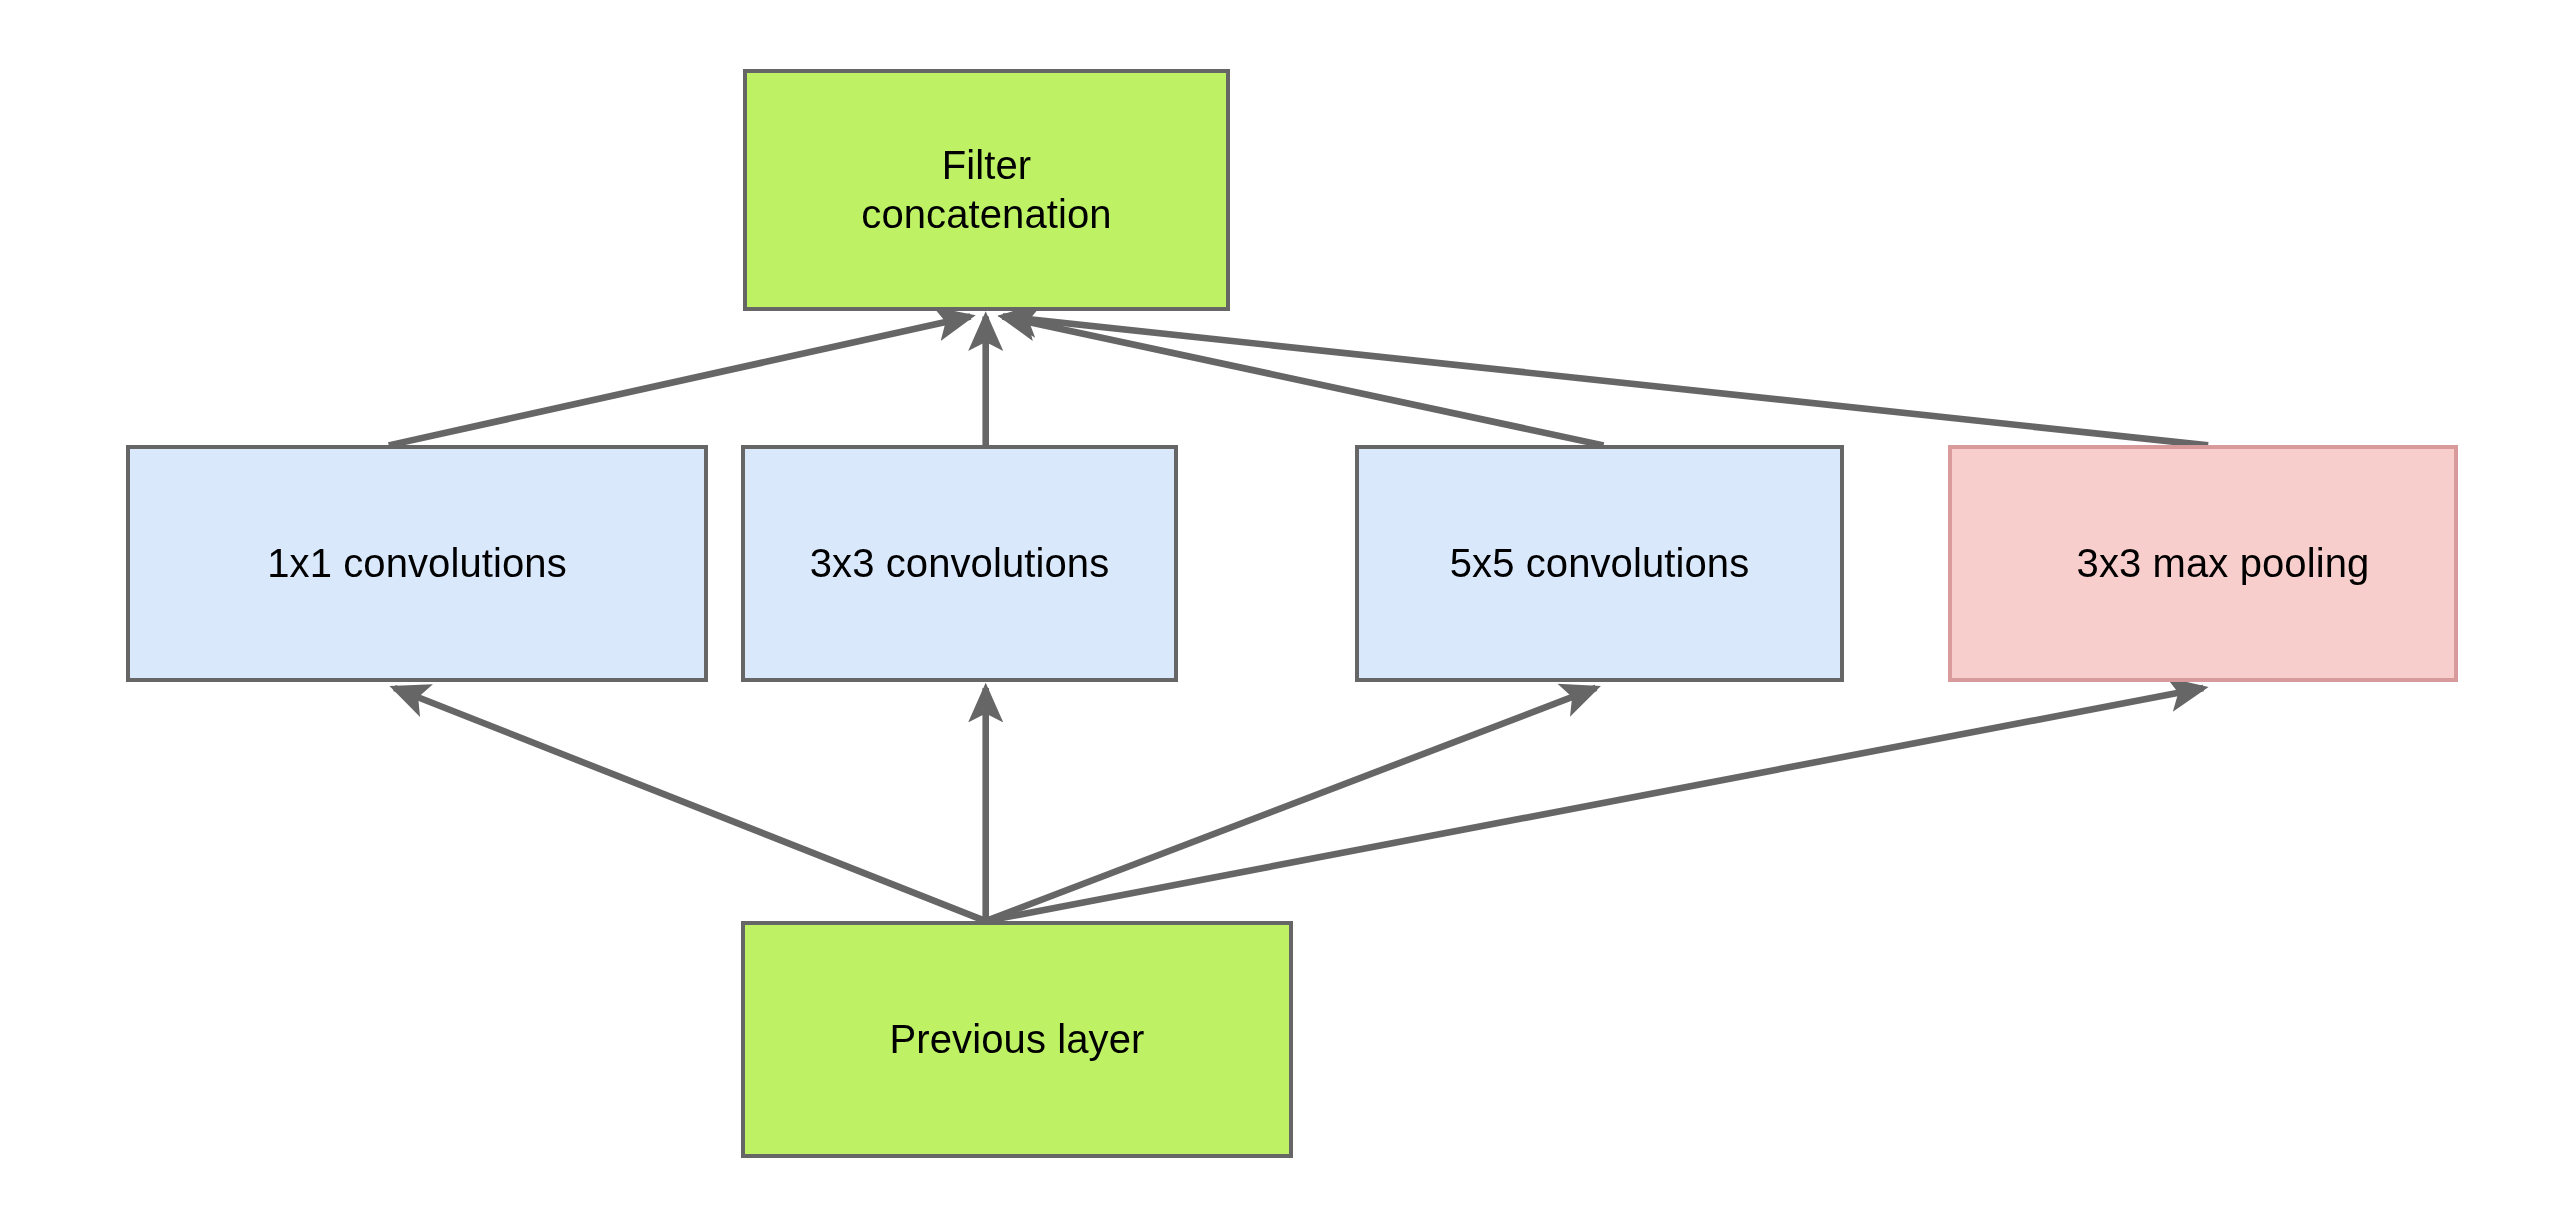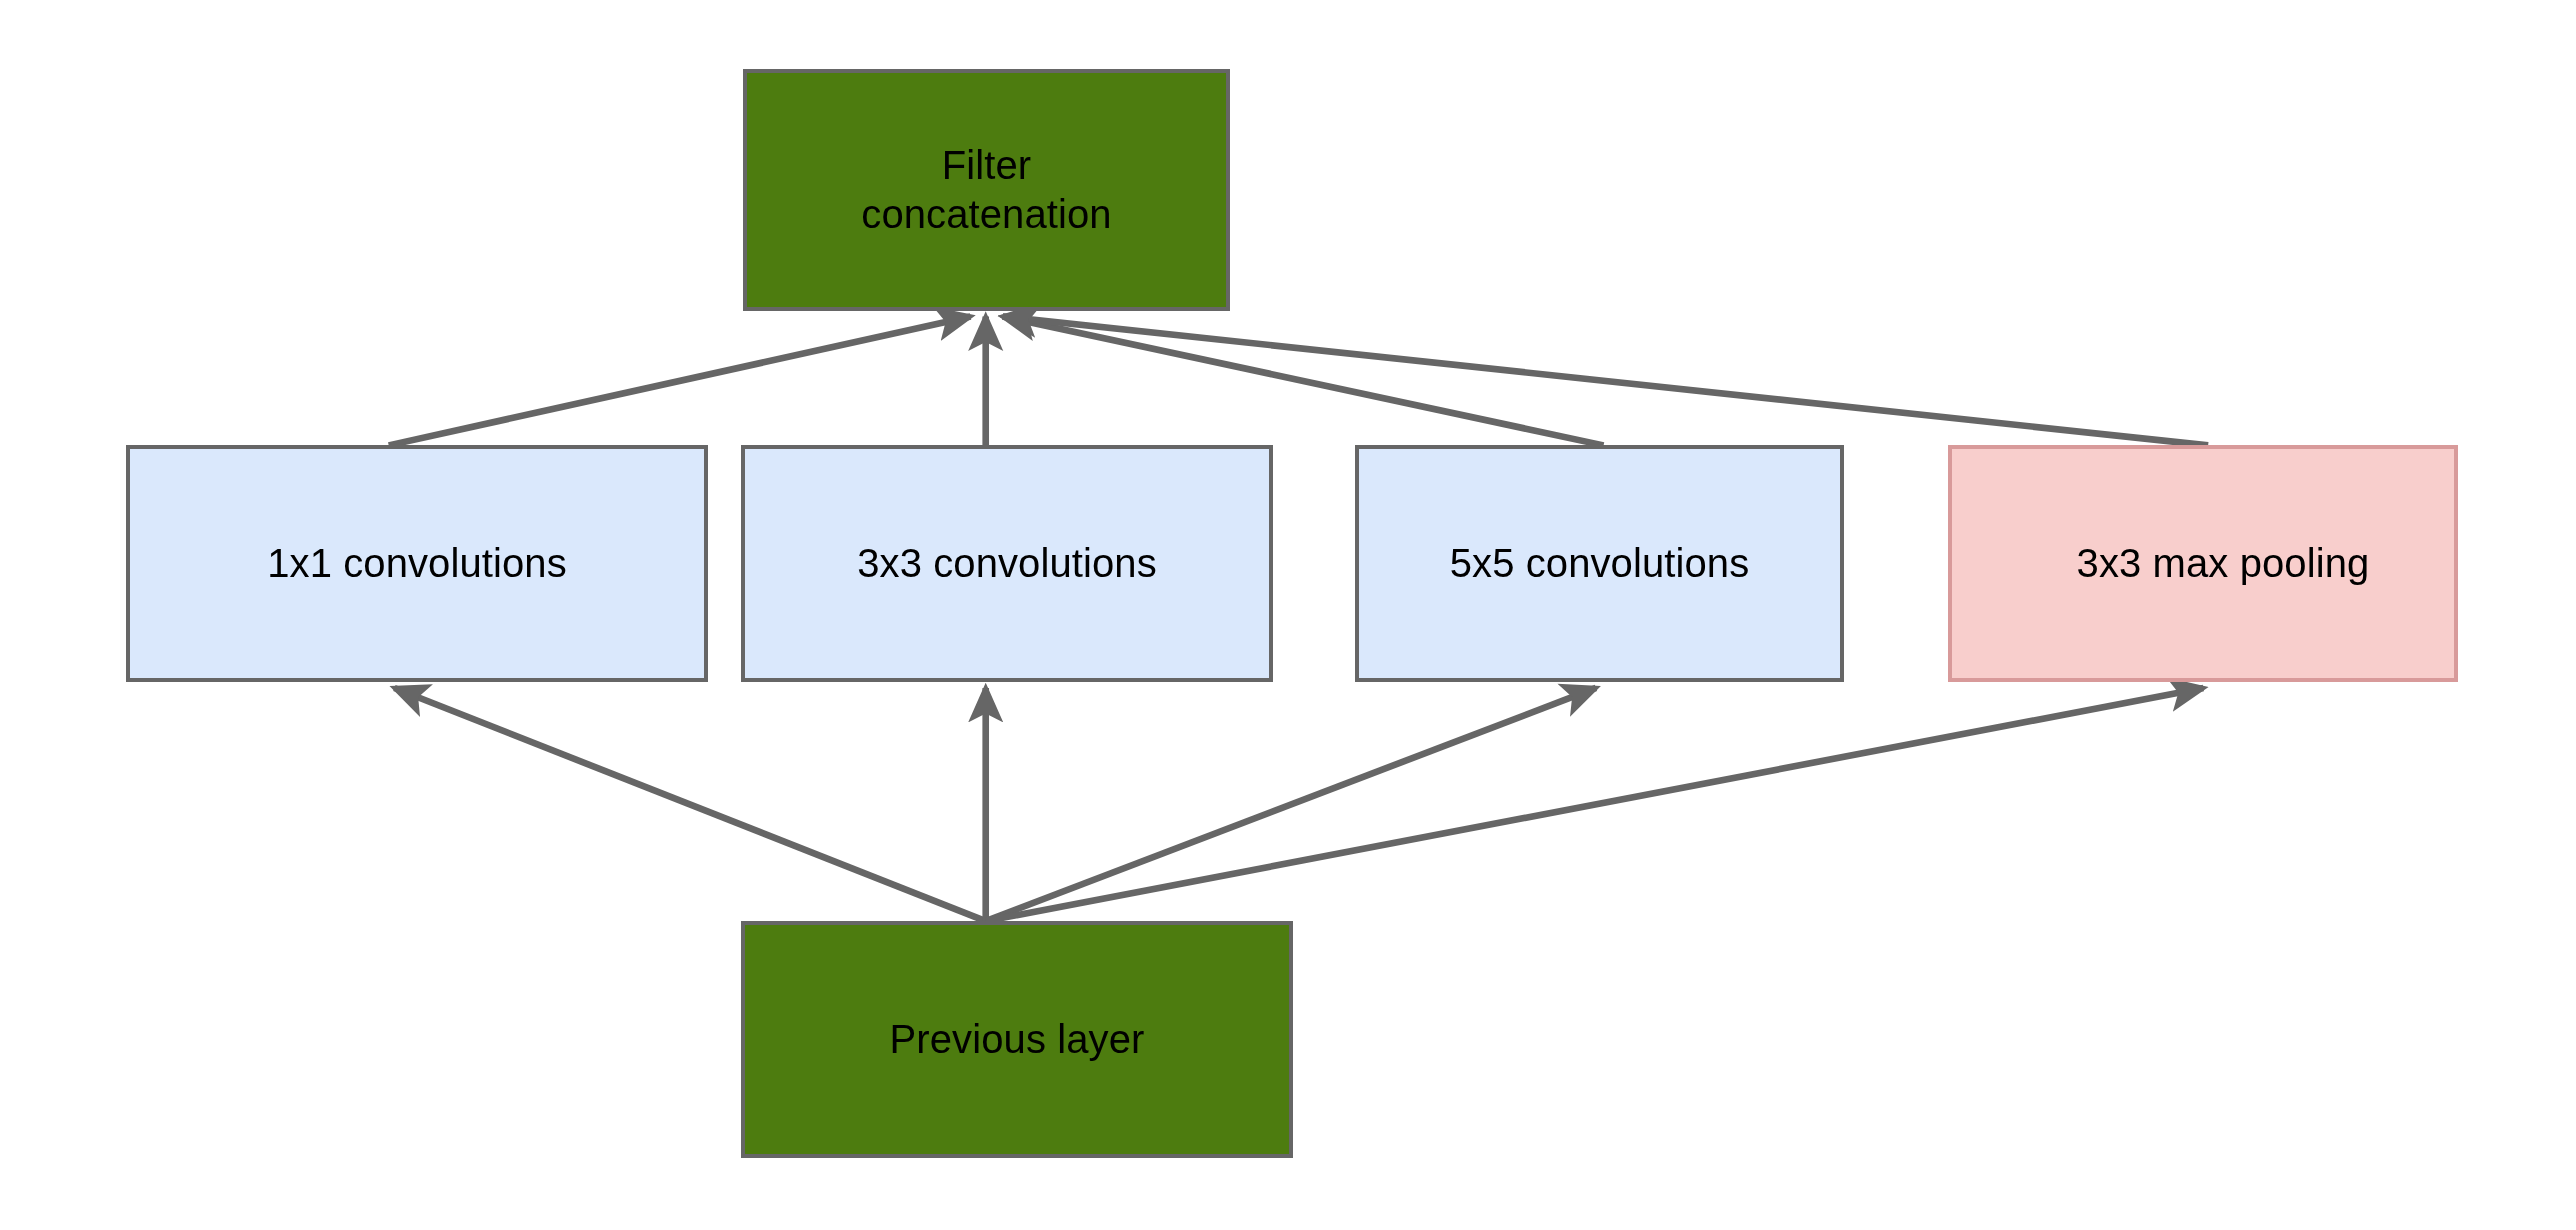--- a/index.html
+++ b/index.html
@@ -39,21 +39,21 @@
     font-family: "Liberation Sans", sans-serif;
     letter-spacing: 0.1px;
     z-index: 2;
   }
   .node .node-label {
     display: block;
     white-space: pre-line;
     padding: 0 7.6px;
   }
   .node-green {
-    background: #4d7c0f;
+    background: #bef264;
     border: 4.7px solid #666666;
   }
   .node-blue {
     background: #dae8fc;
     border: 4.7px solid #666666;
   }
   .node-red {
     background: #f8cecc;
     border: 4.7px solid #d89a9a;
     padding-left: 40px;
@@ -84,21 +84,21 @@
 
   <div class="node node-green" style="left:743px; top:69px; width:487px; height:242px;">
     <span class="node-label">Filter
 concatenation</span>
   </div>
 
   <div class="node node-blue" style="left:126px; top:445px; width:582px; height:237px;">
     <span class="node-label">1x1 convolutions</span>
   </div>
 
-  <div class="node node-blue" style="left:741px; top:445px; width:532px; height:237px;">
+  <div class="node node-blue" style="left:741px; top:445px; width:437px; height:237px;">
     <span class="node-label">3x3 convolutions</span>
   </div>
 
   <div class="node node-blue" style="left:1355px; top:445px; width:489px; height:237px;align-items:center;">
     <span class="node-label">5x5 convolutions</span>
   </div>
 
   <div class="node node-red" style="left:1948px; top:445px; width:510px; height:237px;">
     <span class="node-label">3x3 max pooling</span>
   </div>

